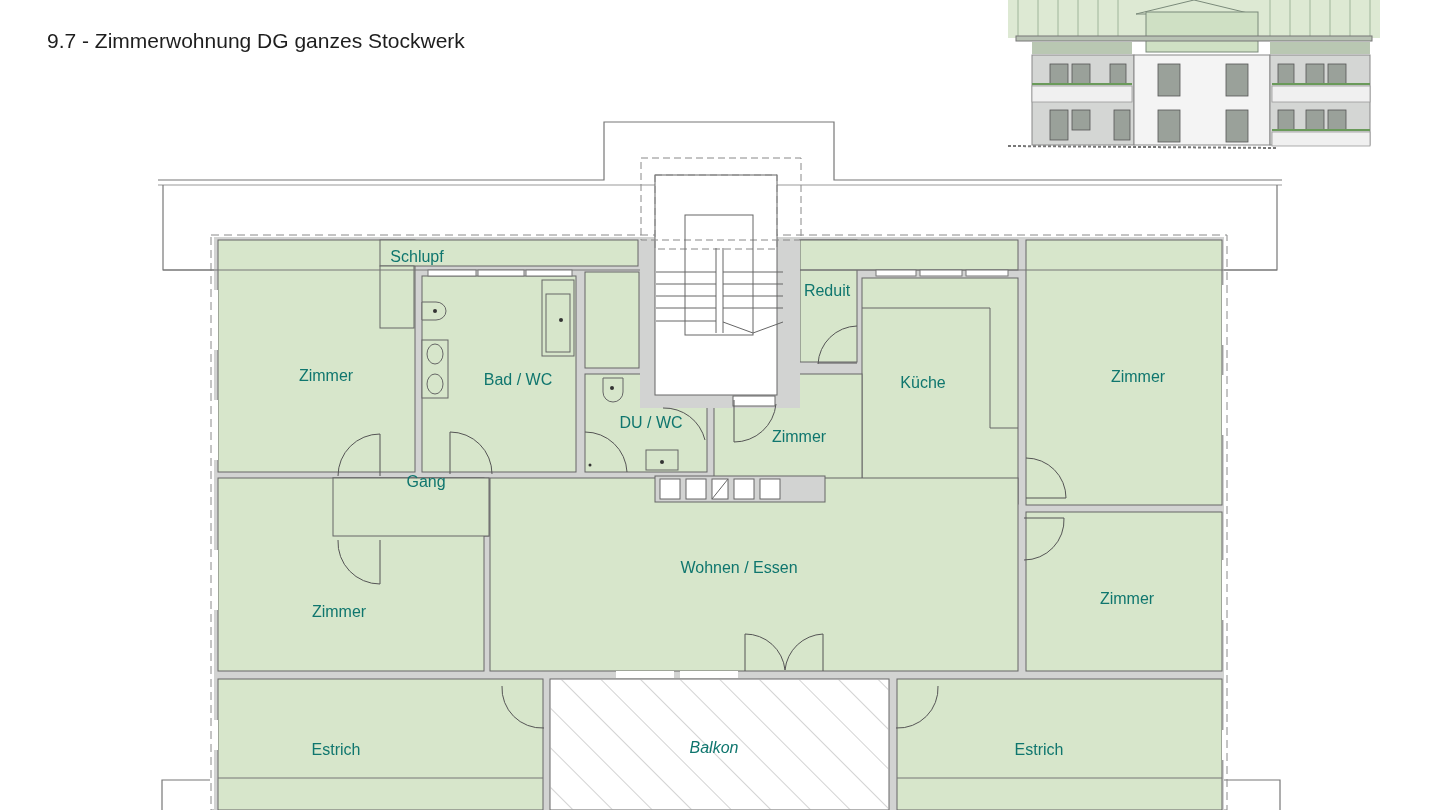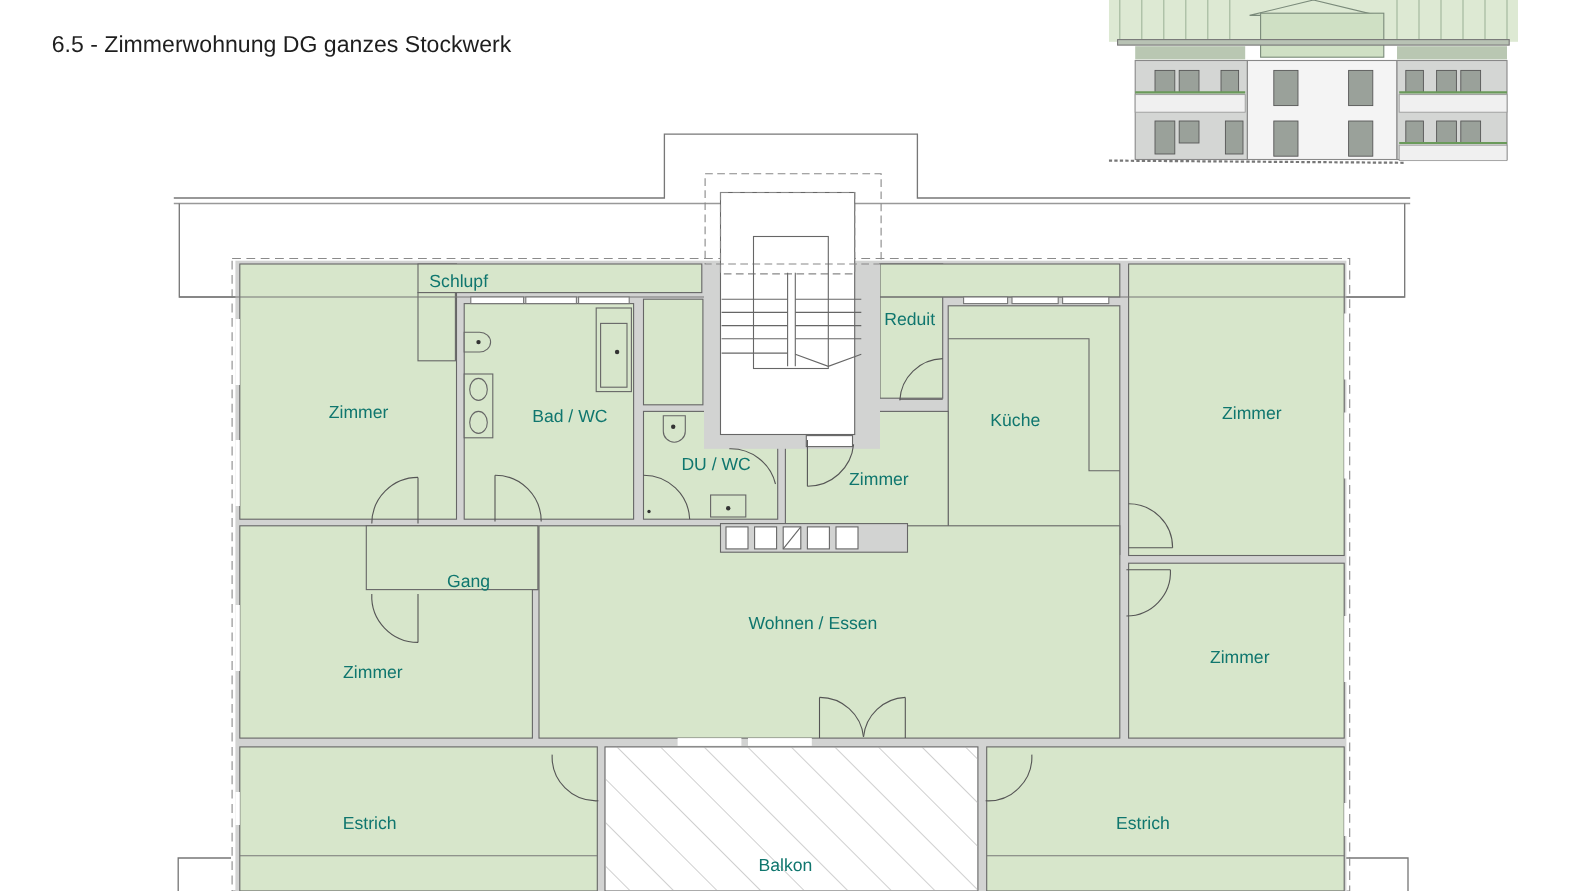--- a/index.html
+++ b/index.html
@@ -7,21 +7,21 @@
   .title { position: absolute; left: 47px; top: 28px; font-size: 21px; line-height: 26px; color: #1e1e1e; }
   .title sup { font-size: 13px; }
   .plan { position: absolute; left: 0; top: 0; }
   .label { position: absolute; font-size: 16px; color: #0f766e; white-space: nowrap; transform: translate(-50%, -50%); }
   .facade { position: absolute; left: 1008px; top: 0; width: 372px; height: 152px; }
 </style>
 </head>
 <body>
 
 <div class="title">
-  <div>6.5 - Zimmerwohnung DG ganzes Stockwerk</div>
+  <div>9.7 - Zimmerwohnung DG ganzes Stockwerk</div>
 </div>
 
 <svg class="facade" viewBox="0 0 372 152">
   <rect x="0" y="0" width="372" height="38" fill="#dde9d3"></rect>
   <g stroke="#9fb59a" stroke-width="1">
     <line x1="10" y1="0" x2="10" y2="36"></line>
       <line x1="30" y1="0" x2="30" y2="36"></line>
       <line x1="50" y1="0" x2="50" y2="36"></line>
       <line x1="70" y1="0" x2="70" y2="36"></line>
       <line x1="90" y1="0" x2="90" y2="36"></line>
@@ -240,19 +240,19 @@
 </svg>
 
 <div class="label" style="left:326px;top:376px;">Zimmer</div>
 <div class="label" style="left:417px;top:257px;">Schlupf</div>
 <div class="label" style="left:518px;top:380px;">Bad / WC</div>
 <div class="label" style="left:651px;top:423px;">DU / WC</div>
 <div class="label" style="left:827px;top:291px;">Reduit</div>
 <div class="label" style="left:923px;top:383px;">Küche</div>
 <div class="label" style="left:799px;top:437px;">Zimmer</div>
 <div class="label" style="left:1138px;top:377px;">Zimmer</div>
-<div class="label" style="left:426px;top:530px;text-align:center;">Gang</div>
+<div class="label" style="left:426px;top:482px;text-align:center;">Gang</div>
 <div class="label" style="left:339px;top:612px;">Zimmer</div>
 <div class="label" style="left:739px;top:568px;">Wohnen / Essen</div>
 <div class="label" style="left:1127px;top:599px;">Zimmer</div>
 <div class="label" style="left:336px;top:750px;">Estrich</div>
-<div class="label" style="left:714px;top:788px;">Balkon</div>
+<div class="label" style="left:714px;top:748px;font-style:italic;">Balkon</div>
 <div class="label" style="left:1039px;top:750px;">Estrich</div>
 
 </body></html>

